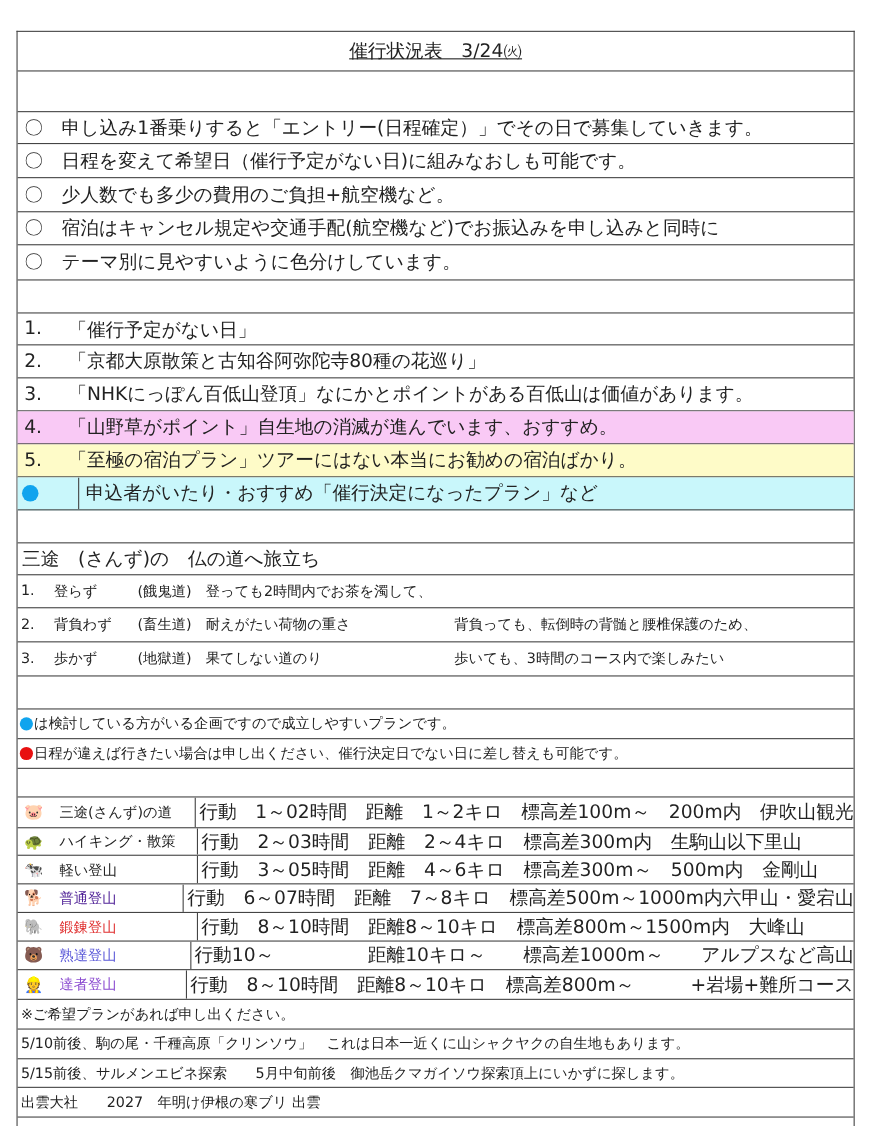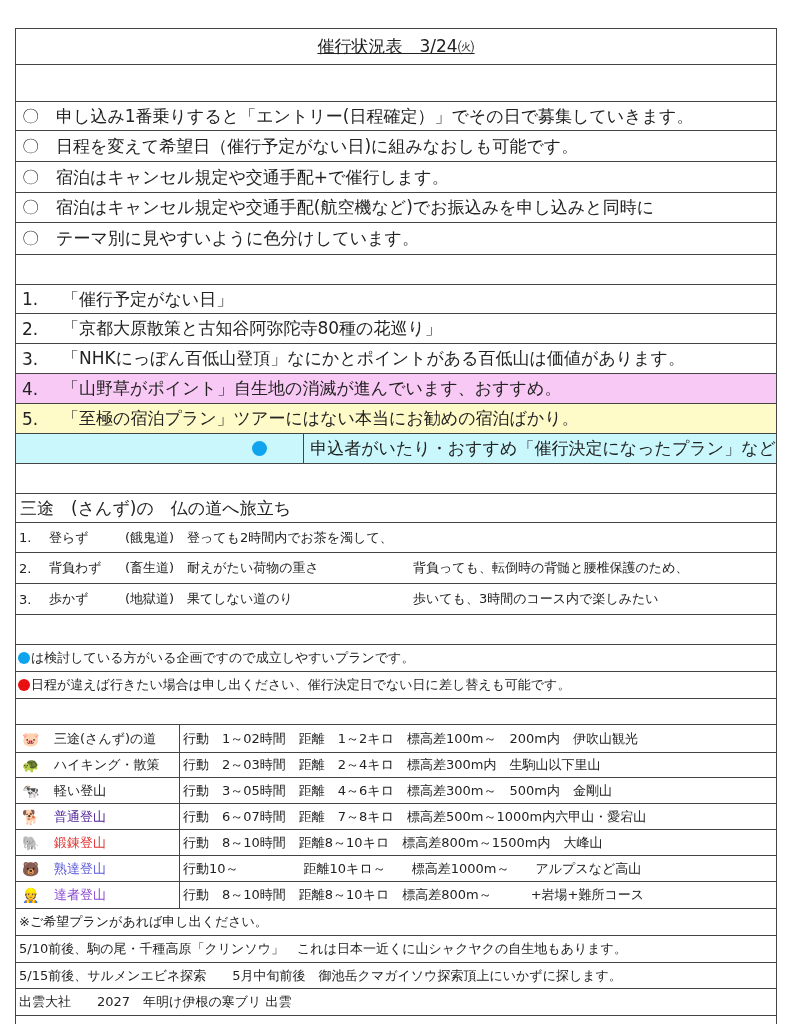--- a/index.html
+++ b/index.html
@@ -5,36 +5,36 @@
   html, body { margin: 0; padding: 0; background: #ffffff; }
   body { width: 794px; height: 1024px; position: relative; overflow: hidden;
          font-family: "DejaVu Sans", "Liberation Sans", sans-serif; color: #222; }
   .sheet { position: absolute; left: 15px; top: 28px; width: 760px; border-left: 1px solid #444; border-right: 1px solid #444; border-top: 1px solid #444; }
   .row { box-sizing: border-box; border-bottom: 1px solid #444; display: flex; align-items: center; overflow: hidden; white-space: nowrap; }
   .title { justify-content: center; font-size: 17px; text-decoration: underline; }
   .lg { font-size: 17px; padding-left: 6px; }
   .sm { font-size: 13px; padding-left: 3px; }
   .pink { background: #f9c9f5; }
   .yellow { background: #fefbc8; }
-  .cyan { background: #c9f7fb; justify-content: flex-end; }
+  .cyan { background: #c9f7fb; }
   .mark { display: inline-block; width: 34px; }
   .num { display: inline-block; width: 40px; }
   .dotcell { width: 56px; display: flex; align-items: center; padding-left: 4px; box-sizing: border-box; height: 100%; border-right: 1px solid #444; }
   .dot { display: inline-block; width: 15px; height: 15px; border-radius: 50%; }
   .dot.sm { width: 12px; height: 12px; padding: 0; margin-right: 1px; }
   .blue { background: #10a4ee; }
   .red { background: #e81010; }
   .c1 { display: inline-block; width: 30px; }
   .c2 { display: inline-block; width: 76px; }
   .c3 { display: inline-block; width: 128px; }
   .c4 { display: inline-block; width: 78px; }
   .c5 { display: inline-block; }
   .lvl-left { width: 164px; display: flex; align-items: center; height: 100%; border-right: 1px solid #444; box-sizing: border-box; padding-left: 6px; }
   .lvl-icon { width: 32px; font-size: 14px; display: inline-block; }
-  .lvl-right { padding-left: 3px; font-size: 13px; }
+  .lvl-right { padding-left: 3px; font-size: 17px; }
 </style>
 </head>
 <body>
 
 <div class="sheet">
 
   <div class="row title" style="height:36px">
     <span>催行状況表　3/24㈫</span>
   </div>
   <div class="row" style="height:37px"></div>
@@ -42,21 +42,21 @@
   <div class="row lg" style="height:29px">
     <span class="mark">〇</span>
     <span>申し込み1番乗りすると「エントリー(日程確定）」でその日で募集していきます。</span>
   </div>
   <div class="row lg" style="height:31px">
     <span class="mark">〇</span>
     <span>日程を変えて希望日（催行予定がない日)に組みなおしも可能です。</span>
   </div>
   <div class="row lg" style="height:31px">
     <span class="mark">〇</span>
-    <span>宿泊はキャンセル規定や交通手配+で催行します。</span>
+    <span>少人数でも多少の費用のご負担+航空機など。</span>
   </div>
   <div class="row lg" style="height:30px">
     <span class="mark">〇</span>
     <span>宿泊はキャンセル規定や交通手配(航空機など)でお振込みを申し込みと同時に</span>
   </div>
   <div class="row lg" style="height:32px">
     <span class="mark">〇</span>
     <span>テーマ別に見やすいように色分けしています。</span>
   </div>
   <div class="row" style="height:30px"></div>

